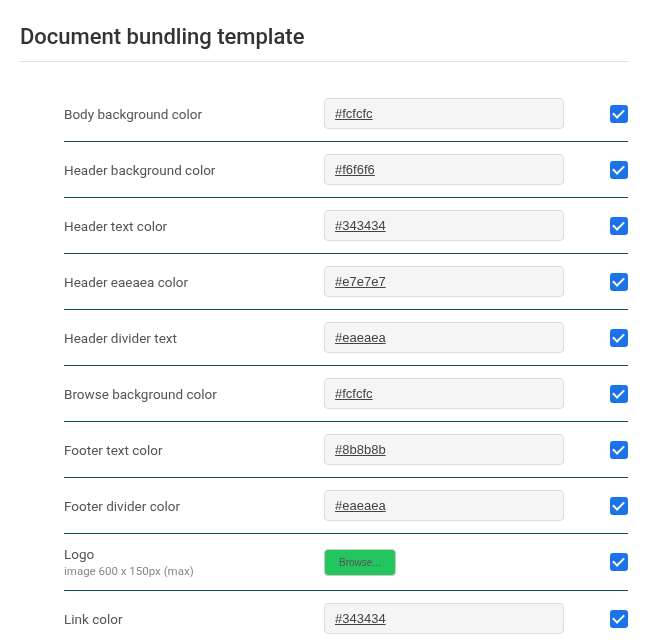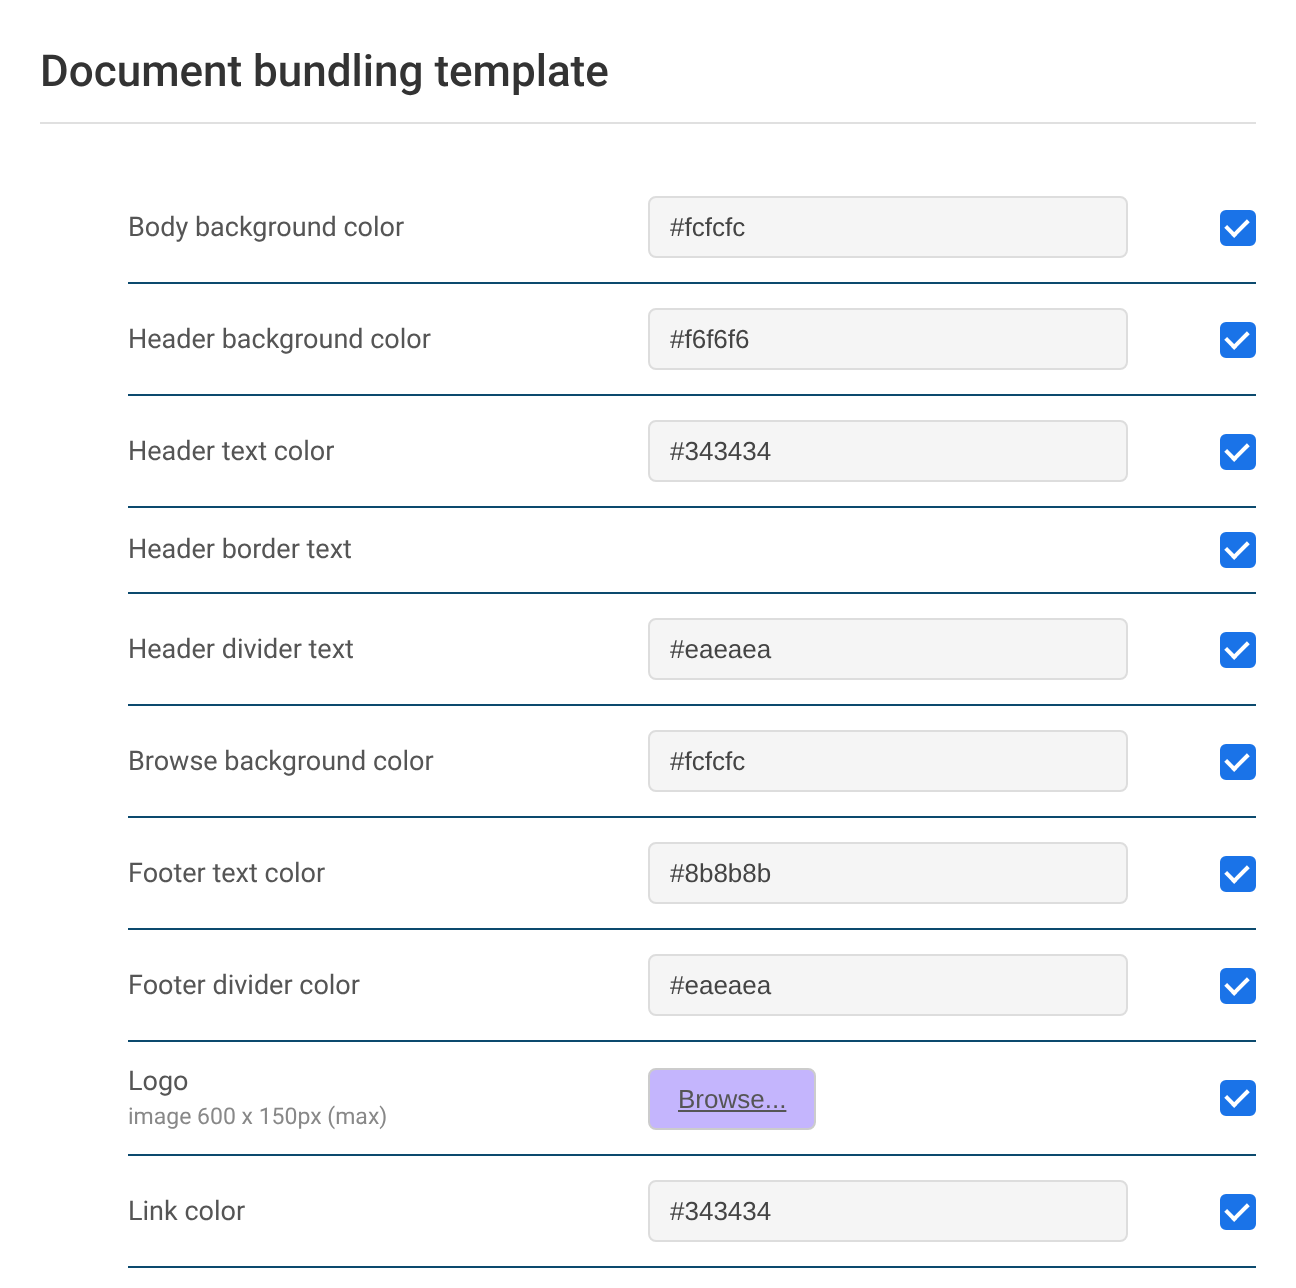--- a/index.html
+++ b/index.html
@@ -65,31 +65,31 @@
 
     .color-input {
       width: 240px;
       padding: 7px 10px;
       background: #f5f5f5;
       border: 1px solid #ddd;
       border-radius: 4px;
       font-size: 13px;
       color: #444;
       outline: none;
+      text-decoration: underline;
     }
 
     .browse-btn {
       padding: 7px 14px;
-      background: #c4b5fd;
+      background: #22c55e;
       border: 1px solid #ccc;
       border-radius: 4px;
-      font-size: 13px;
+      font-size: 10px;
       color: #555;
       cursor: pointer;
-      text-decoration: underline;
     }
 
     .checkbox-wrapper {
       display: flex;
       align-items: center;
       justify-content: center;
       margin-left: auto;
       padding-left: 10px;
     }
 
@@ -146,21 +146,24 @@
       <div class="form-row">
         <div class="field-label"><span>Header text color</span></div>
         <div class="field-input">
           <input type="text" class="color-input" value="#343434" style="">
         </div>
         <div class="checkbox-wrapper">
           <input type="checkbox" class="checkbox" checked="" style="">
         </div>
       </div>
       <div class="form-row">
-        <div class="field-label"><span>Header border text</span></div>
+        <div class="field-label"><span>Header eaeaea color</span></div>
+        <div class="field-input">
+          <input type="text" class="color-input" value="#e7e7e7" style="">
+        </div>
         <div class="checkbox-wrapper">
           <input type="checkbox" class="checkbox" checked="" style="">
         </div>
       </div>
       <div class="form-row">
         <div class="field-label"><span>Header divider text</span></div>
         <div class="field-input">
           <input type="text" class="color-input" value="#eaeaea" style="">
         </div>
         <div class="checkbox-wrapper">

